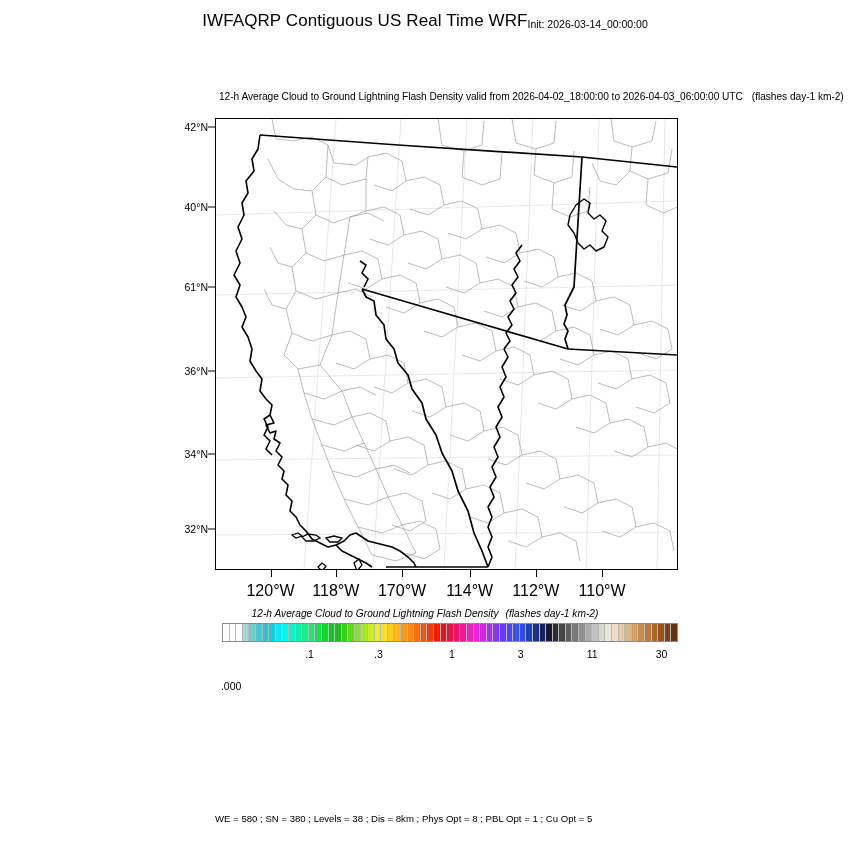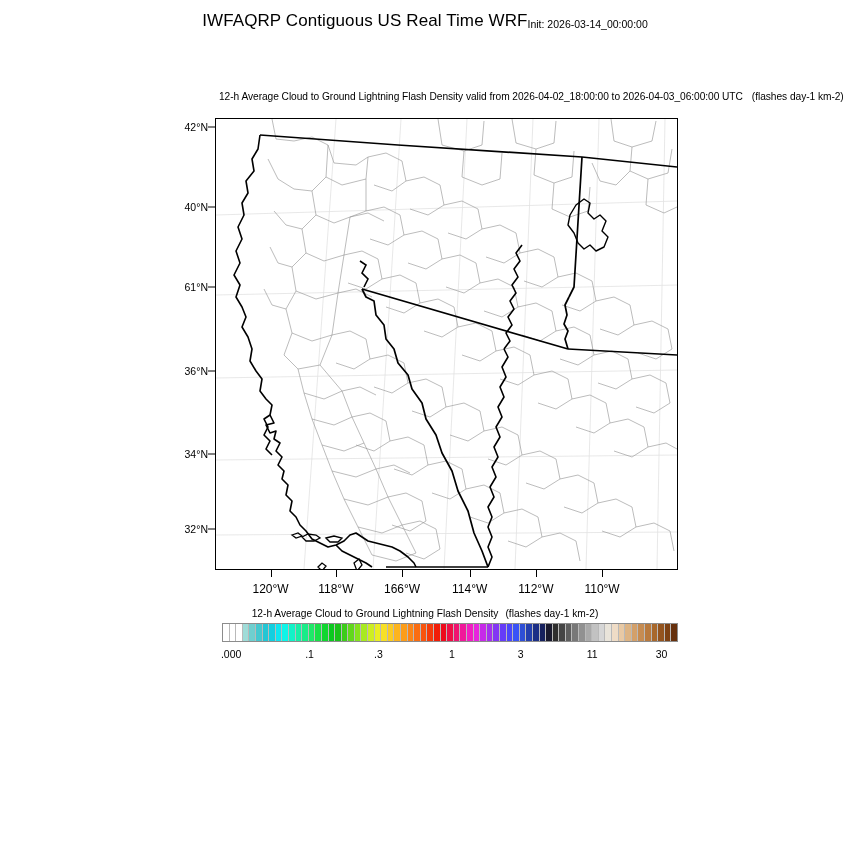--- a/index.html
+++ b/index.html
@@ -98,33 +98,34 @@
     position: absolute;
     top: 0;
     height: 7px;
     width: 0;
     border-left: 1.1px solid #000;
   }
   .xtick-label {
     position: absolute;
     top: 12px;
     transform: translateX(-50%);
-    font-size: 12px;
+    font-size: 16px;
     white-space: nowrap;
   }
 
   
   #colorbar-title {
     position: absolute;
     left: 0;
     top: 608px;
     width: 850px;
     text-align: center;
     font-size: 10.2px;
     white-space: nowrap;
+    font-style: italic;
   }
   #colorbar-title .cb-units { padding-left: 7px; }
 
   #colorbar-wrap {
     position: absolute;
     left: 222px;
     top: 623px;
     width: 456px;
     height: 19px;
     border: 1px solid #8c8c8c;
@@ -322,21 +323,21 @@
   <div class="ytick-label" style="top:90.9%">32°N</div>
   <div class="ytick-mark" style="top:90.9%"></div>
 </div>
 
 <div id="x-axis">
   <div class="xtick-mark" style="left:12.0%"></div>
   <div class="xtick-label" style="left:12.0%">120°W</div>
   <div class="xtick-mark" style="left:26.1%"></div>
   <div class="xtick-label" style="left:26.1%">118°W</div>
   <div class="xtick-mark" style="left:40.4%"></div>
-  <div class="xtick-label" style="left:40.4%">166°W</div>
+  <div class="xtick-label" style="left:40.4%">170°W</div>
   <div class="xtick-mark" style="left:55.0%"></div>
   <div class="xtick-label" style="left:55.0%">114°W</div>
   <div class="xtick-mark" style="left:69.3%"></div>
   <div class="xtick-label" style="left:69.3%">112°W</div>
   <div class="xtick-mark" style="left:83.6%"></div>
   <div class="xtick-label" style="left:83.6%">110°W</div>
 </div>
 
 <div id="colorbar-title">
   <span>12-h Average Cloud to Ground Lightning Flash Density</span><span class="cb-units">(flashes day-1 km-2)</span>
@@ -408,23 +409,24 @@
     <div class="cb-cell" style="background: rgb(211, 160, 106);"></div>
     <div class="cb-cell" style="background: rgb(198, 140, 82);"></div>
     <div class="cb-cell" style="background: rgb(185, 122, 62);"></div>
     <div class="cb-cell" style="background: rgb(168, 104, 44);"></div>
     <div class="cb-cell" style="background: rgb(148, 84, 31);"></div>
     <div class="cb-cell" style="background: rgb(125, 65, 20);"></div>
     <div class="cb-cell" style="background: rgb(102, 48, 12);"></div>
   </div>
 
 <div id="colorbar-ticks">
-    <div class="cb-tick-label" style="left: 2%;">.000</div>
+    <div class="cb-tick-label" style="left: 2%; margin-top: 32px;">.000</div>
     <div class="cb-tick-label" style="left: 19.2%;">.1</div>
     <div class="cb-tick-label" style="left: 34.3%;">.3</div>
     <div class="cb-tick-label" style="left: 50.4%;">1</div>
     <div class="cb-tick-label" style="left: 65.5%;">3</div>
     <div class="cb-tick-label" style="left: 81.2%;">11</div>
     <div class="cb-tick-label" style="left: 96.4%;">30</div>
   </div>
 
 <div id="footer">
+  <div>WE = 580 ; SN = 380 ; Levels = 38 ; Dis = 8km ; Phys Opt = 8 ; PBL Opt = 1 ; Cu Opt = 5</div>
 </div>
 
 </body></html>

